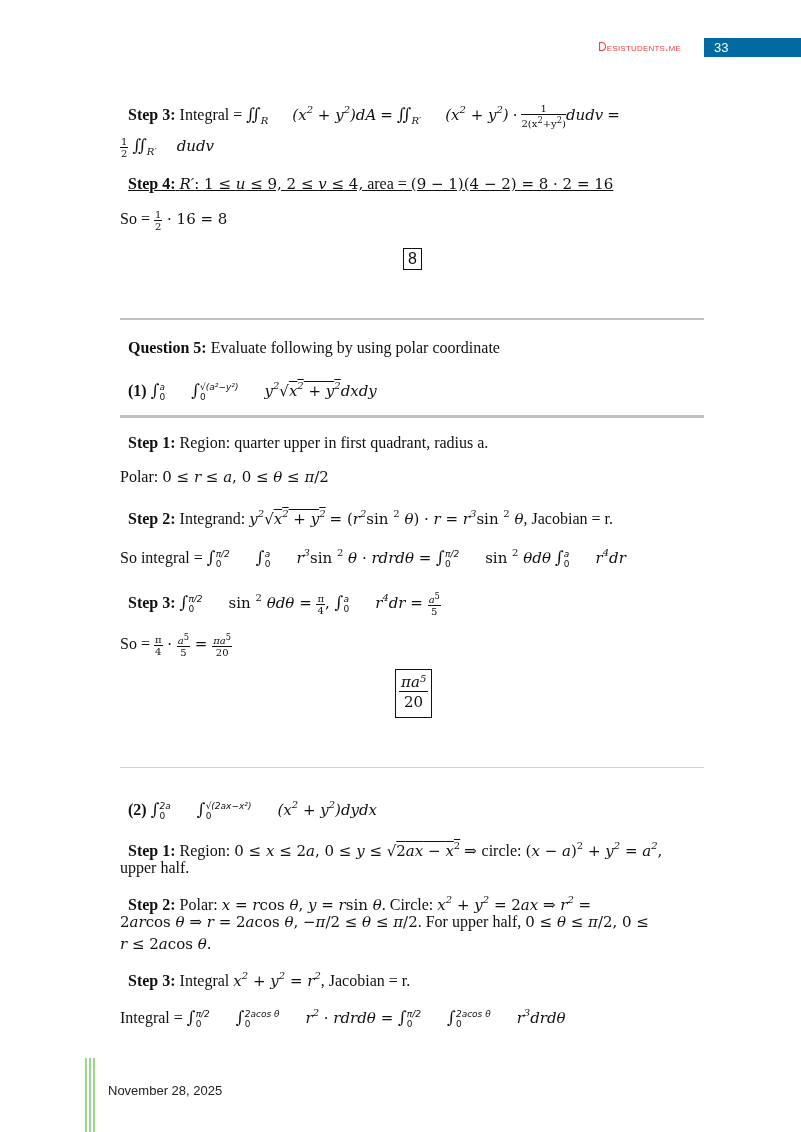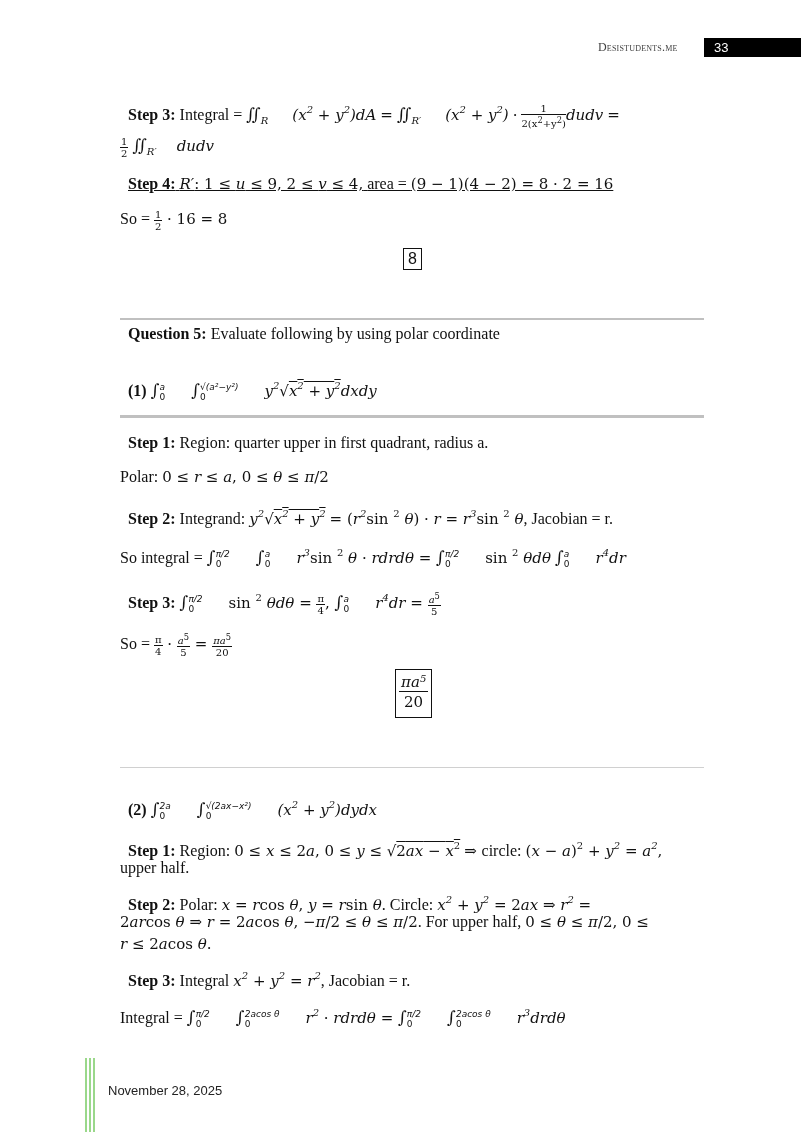--- a/index.html
+++ b/index.html
@@ -1,20 +1,20 @@
 <!DOCTYPE html>
 <html><head>
 <meta charset="utf-8">
 <style>
   html, body { margin: 0; padding: 0; background: #ffffff; }
   body { width: 801px; height: 1132px; position: relative; overflow: hidden;
          font-family: "Liberation Serif", serif; color: #111; }
-  .hdr-site { position: absolute; left: 598px; top: 40px; font-family: Liberation Serif, serif;
-              font-size: 12px; color: #404040; letter-spacing: 0.2px; font-variant: small-caps; }
-  .hdr-page { position: absolute; left: 704px; top: 38px; width: 97px; height: 19px; background: #000000;
+  .hdr-site { position: absolute; left: 598px; top: 40px; font-family: Liberation Sans, sans-serif;
+              font-size: 12px; color: #ef4444; letter-spacing: 0.2px; font-variant: small-caps; }
+  .hdr-page { position: absolute; left: 704px; top: 38px; width: 97px; height: 19px; background: #0369a1;
               color: #fff; font-family: "Liberation Sans", sans-serif; font-size: 13px; line-height: 19px;
               padding-left: 10px; box-sizing: border-box; }
   .line { position: absolute; left: 120px; font-size: 16px; white-space: nowrap; line-height: 20px; }
   .line b { font-weight: bold; margin-left: 8px; }
   .m { font-family: "DejaVu Serif", "Liberation Serif", serif; font-style: italic; font-size: 15px; }
   .mu { font-family: "DejaVu Serif", "Liberation Serif", serif; font-size: 15px; }
   .sup { font-size: 10px; vertical-align: 7px; }
   .sub { font-size: 10px; vertical-align: -4px; }
   .frac { display: inline-block; vertical-align: middle; text-align: center; font-family: "DejaVu Serif", serif; font-size: 10px; line-height: 11px; }
   .frac .n { display: block; border-bottom: 1px solid #111; padding: 0 1px; }
@@ -57,21 +57,21 @@
   <span> area = </span><span class="mu">(9 − 1)(4 − 2) = 8 · 2 = 16</span>
 </div>
 <div class="line" style="top:209px;">
   <span>So = </span><span class="frac"><span class="n">1</span><span class="d">2</span></span><span class="mu"> · 16 = 8</span>
 </div>
 
 <div class="box8">8</div>
 
 <div class="divider" style="top:318px;height:2px;"></div>
 
-<div class="line" style="top:324px;">
+<div class="line" style="top:338px;">
   <b>Question 5:</b><span> Evaluate following by using polar coordinate</span>
 </div>
 
 <div class="line" style="top:376px;">
   <b>(1)</b>
   <span class="int">∫</span><span class="lim"><span class="u">a</span><span class="l">0</span></span>
   <span class="int">∫</span><span class="lim"><span class="u">√(a²−y²)</span><span class="l">0</span></span>
   <span class="m">y<span class="sup">2</span>√<span style="text-decoration:overline;">x<span class="sup">2</span> + y<span class="sup">2</span></span>dxdy</span>
 </div>
 

